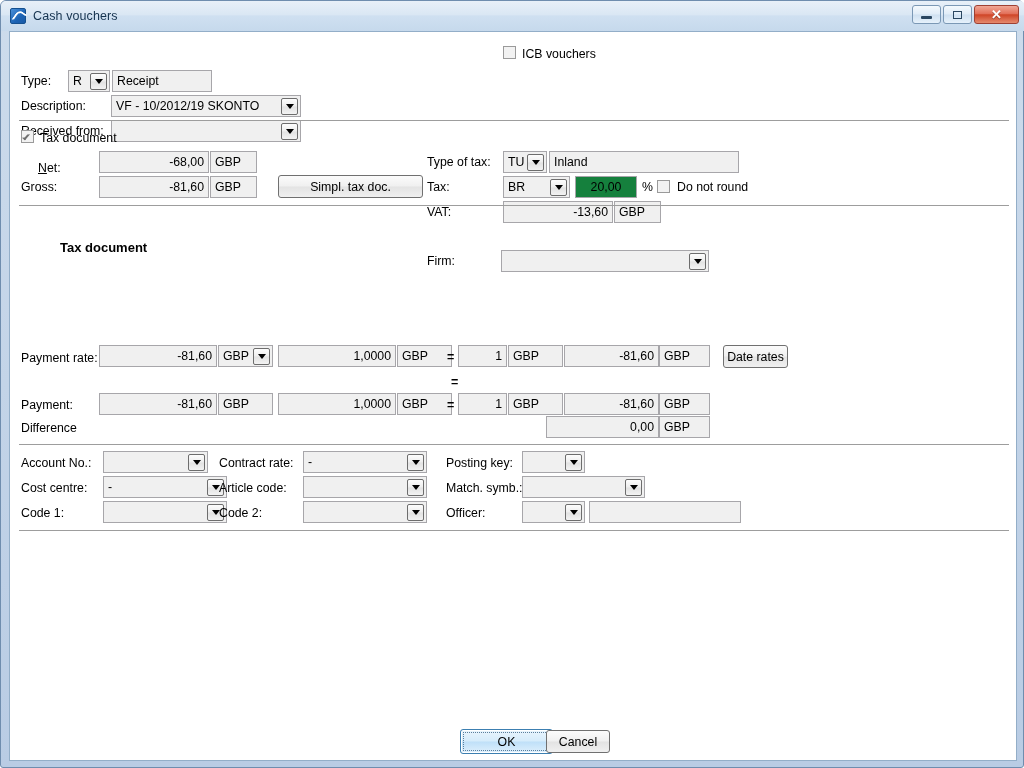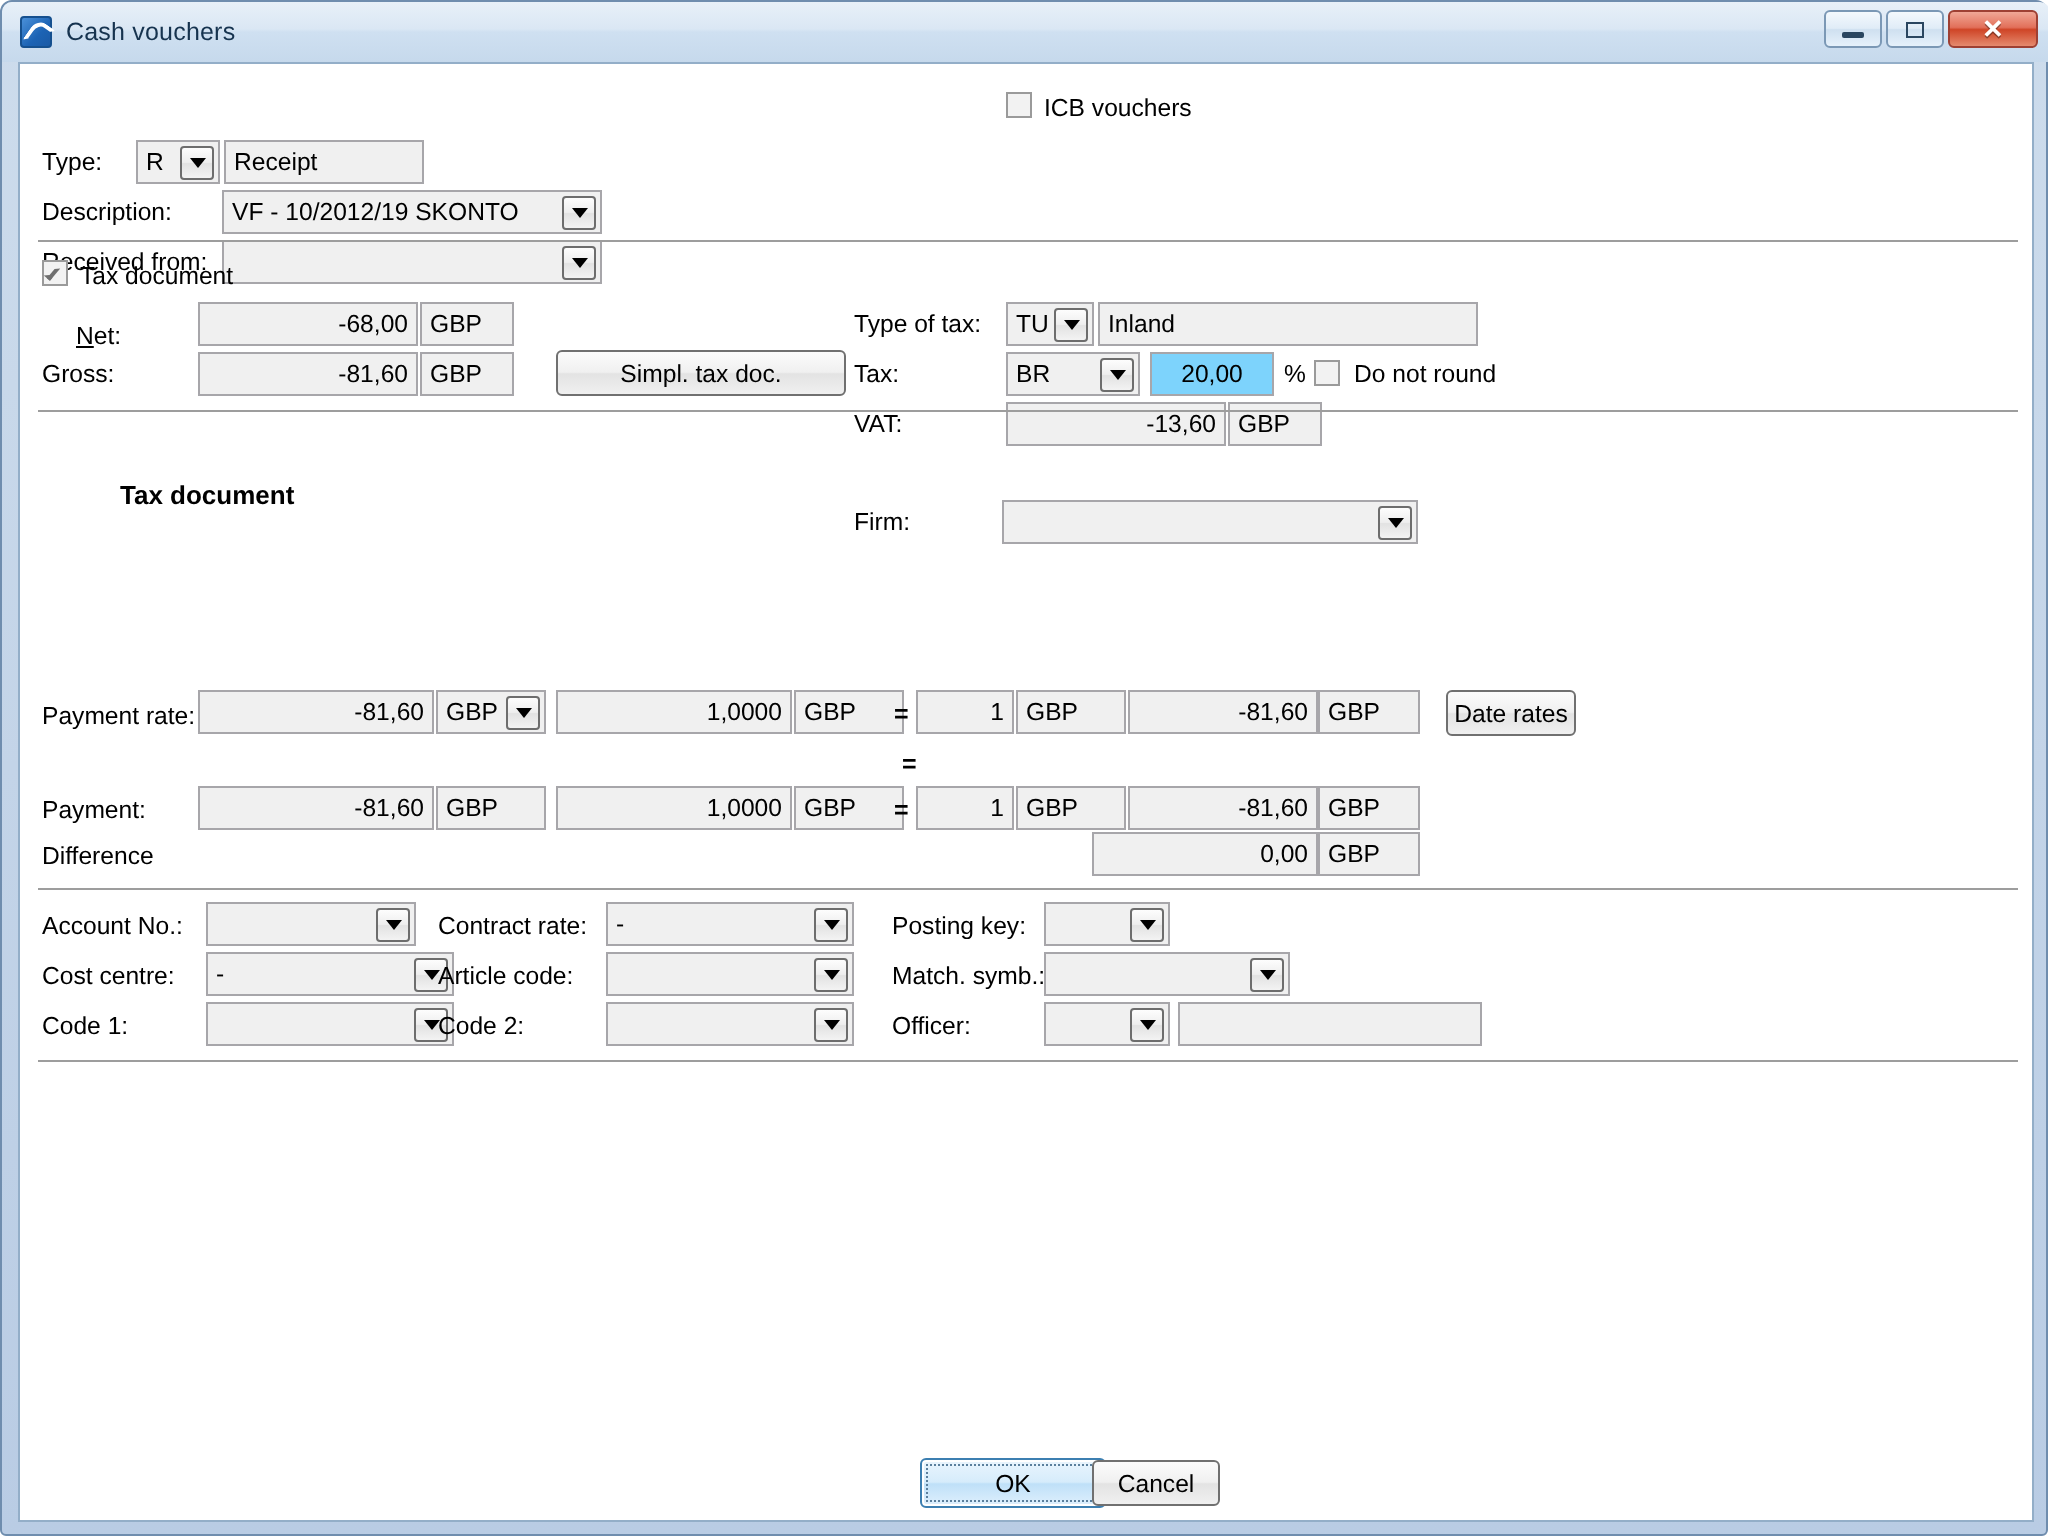--- a/index.html
+++ b/index.html
@@ -135,21 +135,21 @@
     font-size: 12.3px;
     color: #000000;
     line-height: 20px;
     height: 22px;
     padding: 0 4px;
     white-space: nowrap;
     overflow: hidden;
   }
   .fld.right { text-align: right; }
   .fld.center { text-align: center; }
-  .fld.grey { background: #7dd3fc; }
+  .fld.grey { background: #15803d; }
 
   
   .combo {
     position: absolute;
     box-sizing: border-box;
     border: 1px solid #a7a6aa;
     background: #f0f0f0;
     height: 22px;
     font-size: 12.3px;
     color: #000;

